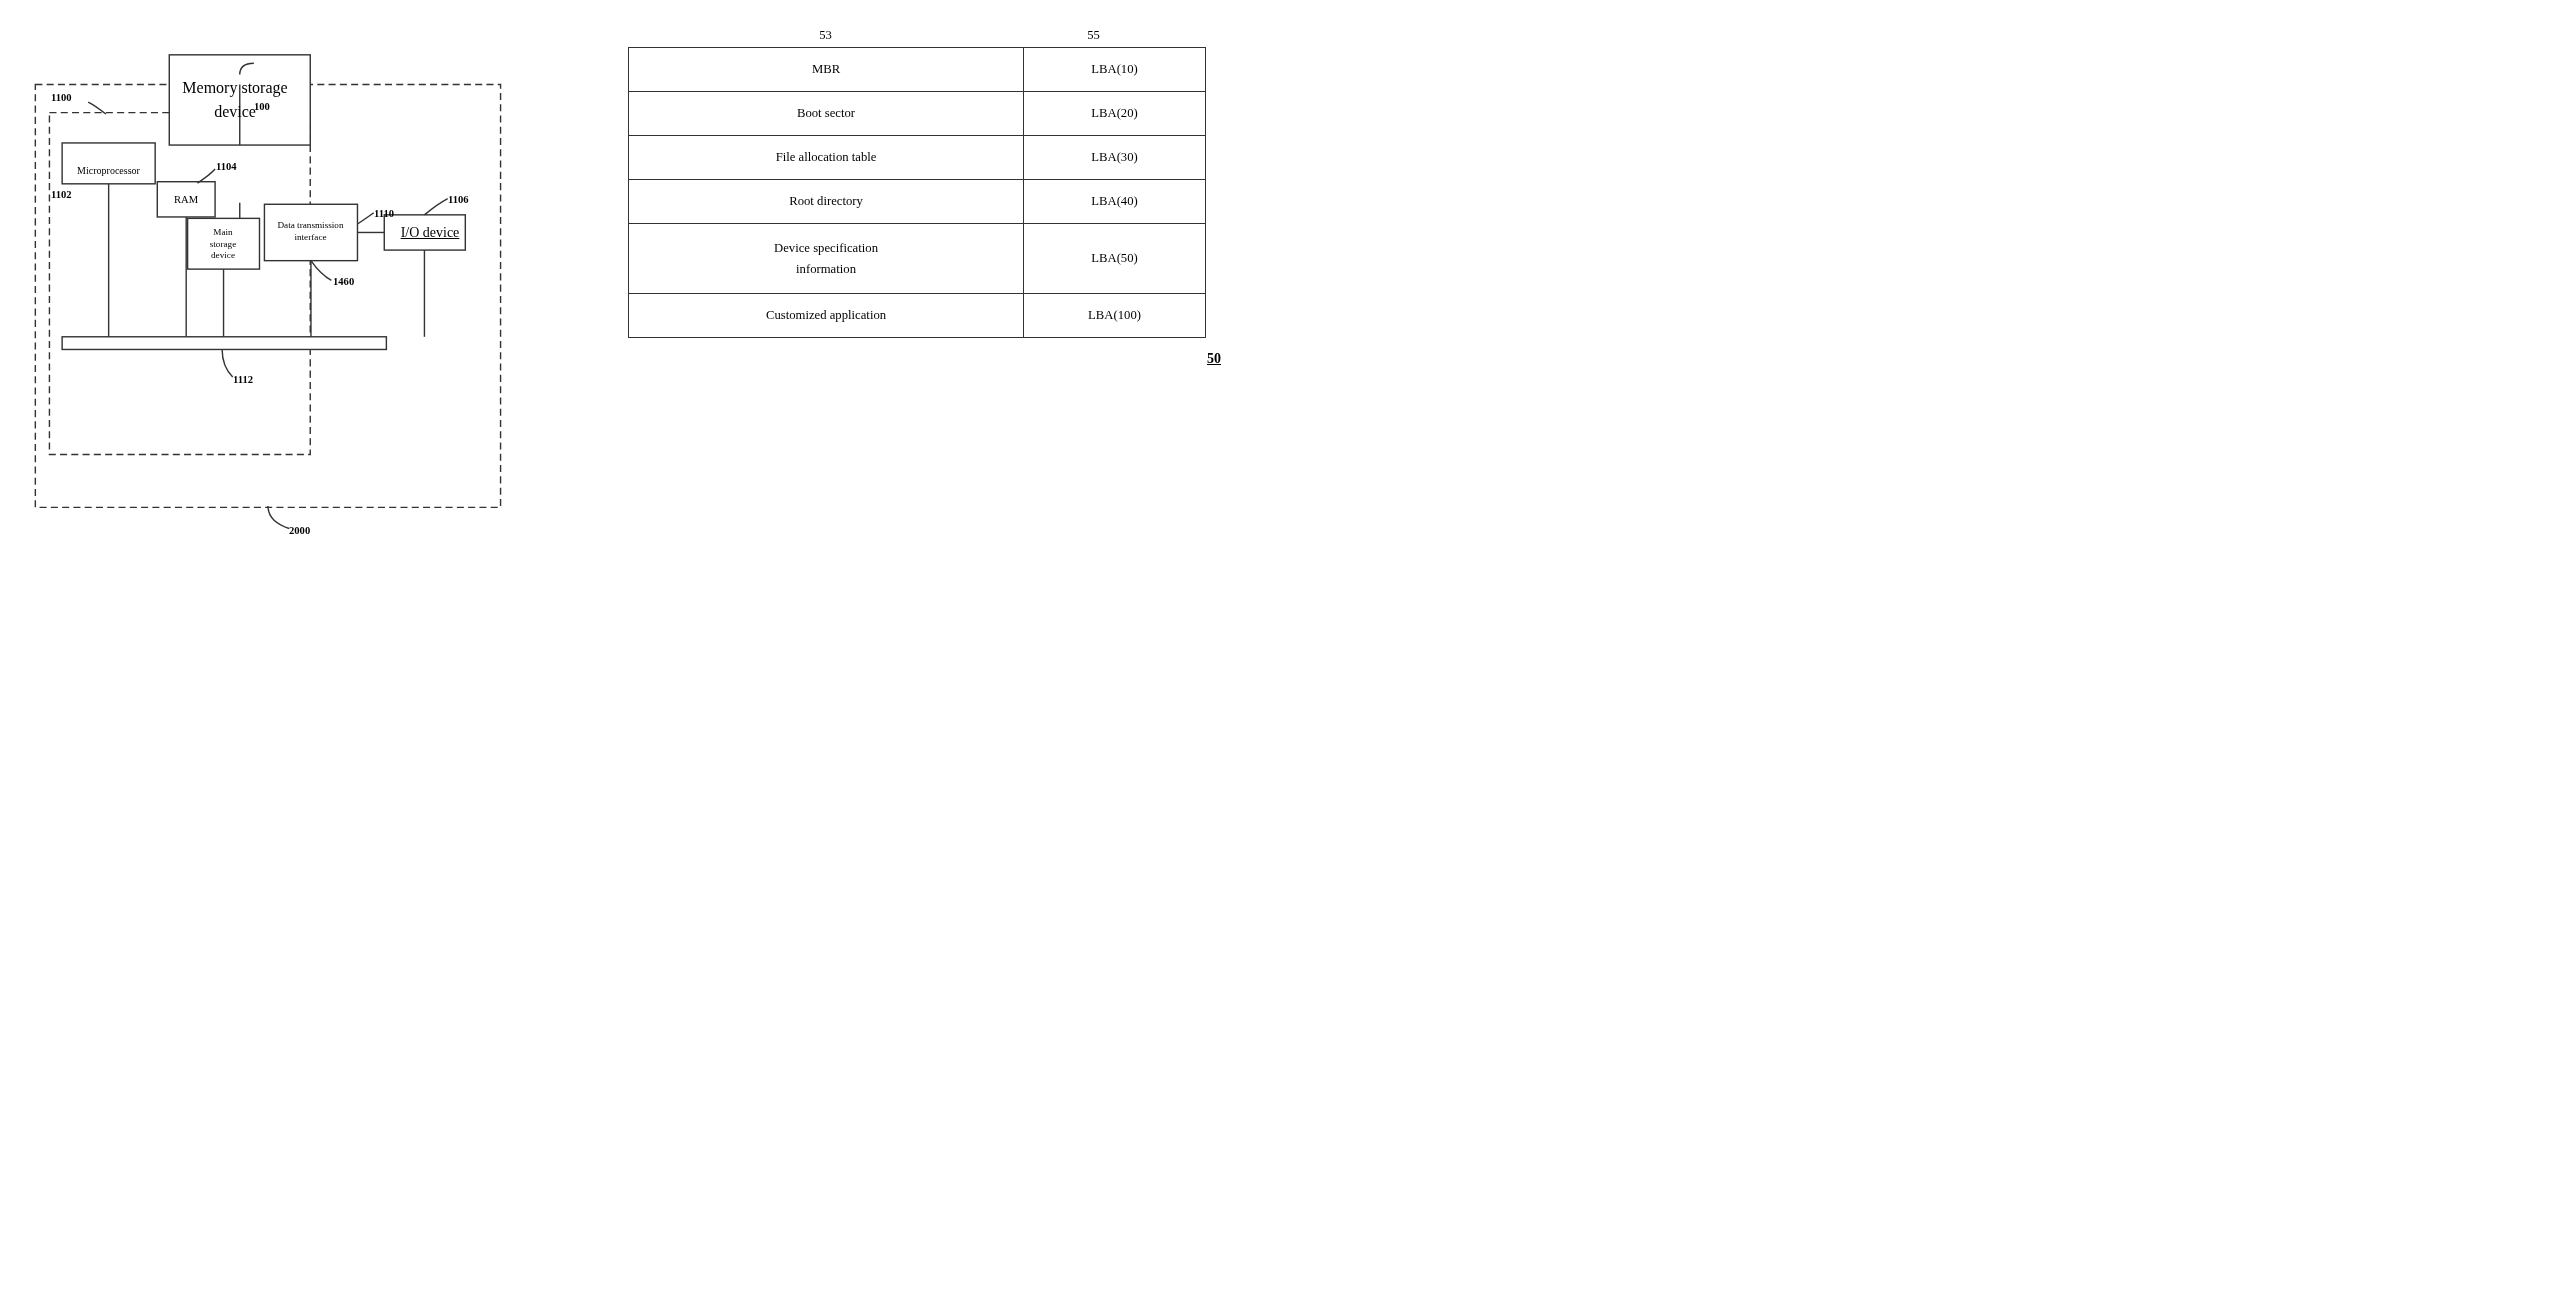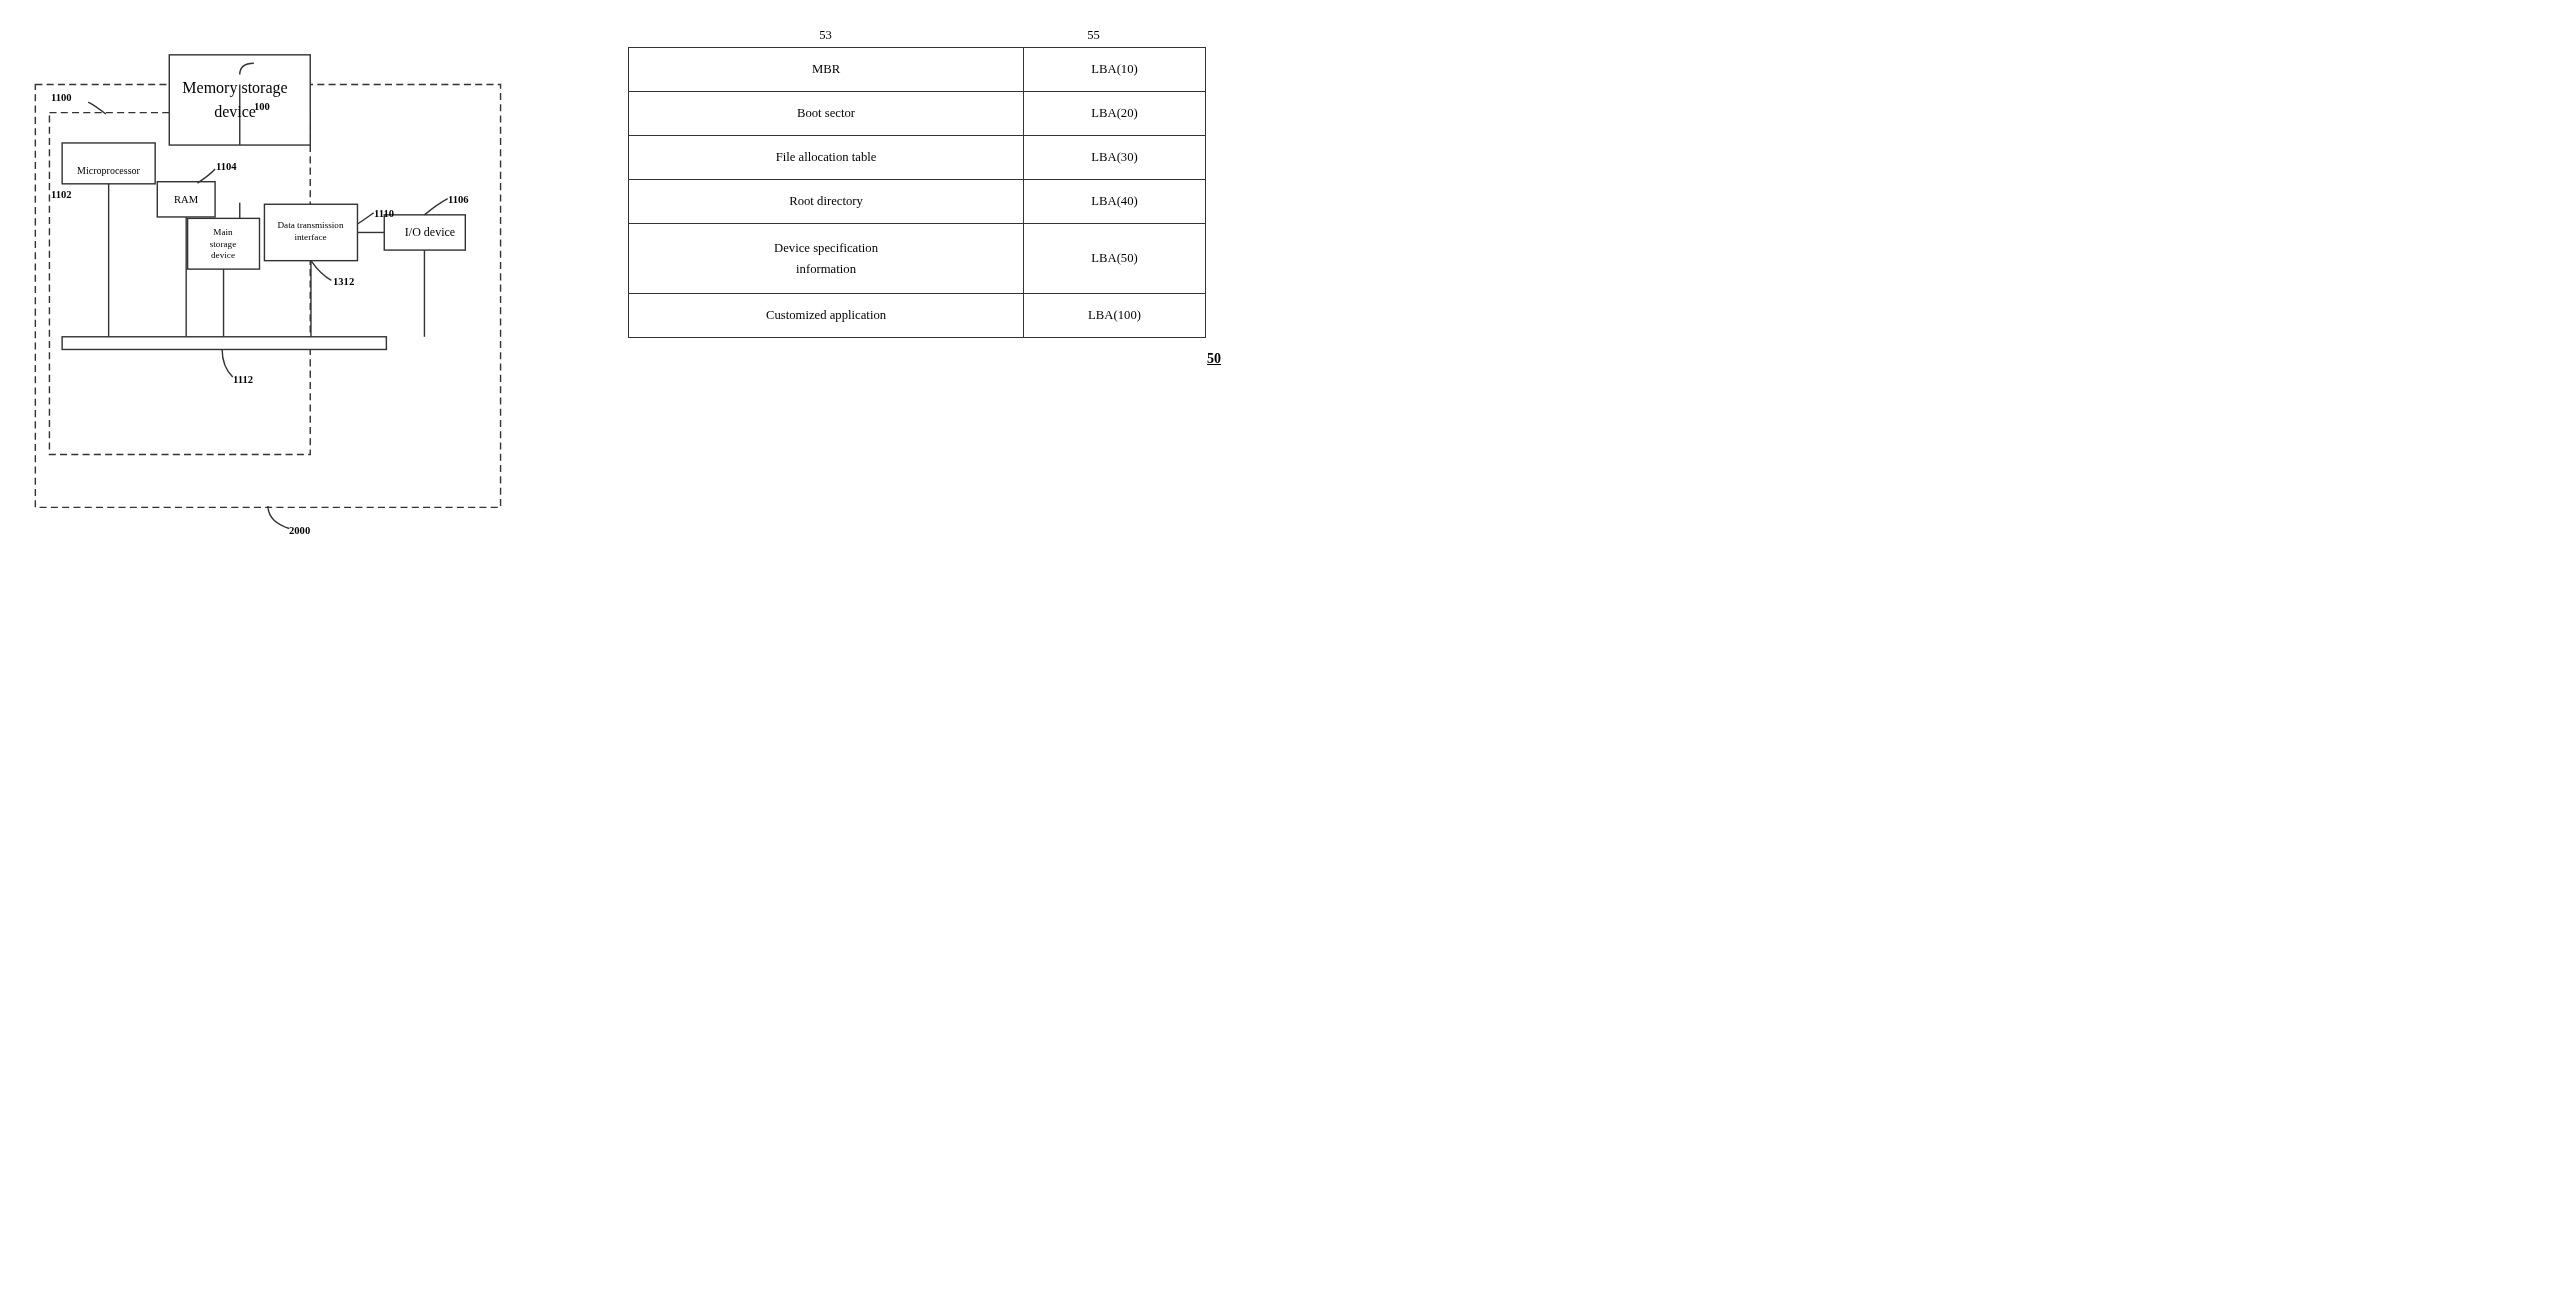--- a/index.html
+++ b/index.html
@@ -139,29 +139,29 @@
 device</div>
 
   <div style="position:absolute;left:41px;top:122px;width:93px;height:54px;display:flex;align-items:center;justify-content:center;text-align:center;font-size:10px;">Microprocessor</div>
 
   <div style="position:absolute;left:136px;top:161px;width:58px;height:35px;display:flex;align-items:center;justify-content:center;font-size:10.6px;">RAM</div>
 
   <div style="position:absolute;left:166px;top:198px;width:72px;height:51px;display:flex;align-items:center;justify-content:center;text-align:center;font-size:9.2px;line-height:1.3;">Main<br>storage<br>device</div>
 
   <div style="position:absolute;left:243px;top:183px;width:93px;height:56px;display:flex;align-items:center;justify-content:center;text-align:center;font-size:9.2px;line-height:1.3;">Data transmission<br>interface</div>
 
-  <div style="position:absolute;left:363px;top:194px;width:92px;height:35px;display:flex;align-items:center;justify-content:center;font-size:12px;">I/O device</div>
+  <div style="position:absolute;left:363px;top:194px;width:92px;height:35px;display:flex;align-items:center;justify-content:center;font-size:14px;text-decoration:underline;">I/O device</div>
 
   <div class="diag-label" style="left:233px;top:37px;margin-top:43px;">100</div>
   <div class="diag-label" style="left:268px;top:504px;">2000</div>
   <div class="diag-label" style="left:30px;top:71px;">1100</div>
   <div class="diag-label" style="left:30px;top:168px;">1102</div>
   <div class="diag-label" style="left:195px;top:140px;">1104</div>
   <div class="diag-label" style="left:427px;top:173px;">1106</div>
-  <div class="diag-label" style="left:312px;top:255px;">1312</div>
+  <div class="diag-label" style="left:312px;top:255px;">1460</div>
   <div class="diag-label" style="left:353px;top:187px;">1110</div>
   <div class="diag-label" style="left:212px;top:353px;">1112</div>
 </div>
 
 <div class="diagram-right">
 
   <div style="display:flex;margin-left:28px;margin-bottom:4.2px;width:578px;">
     <div style="width:367px;text-align:center;font-size:12.7px;">53</div>
     <div style="width:169px;text-align:center;font-size:12.7px;">55</div>
   </div>

